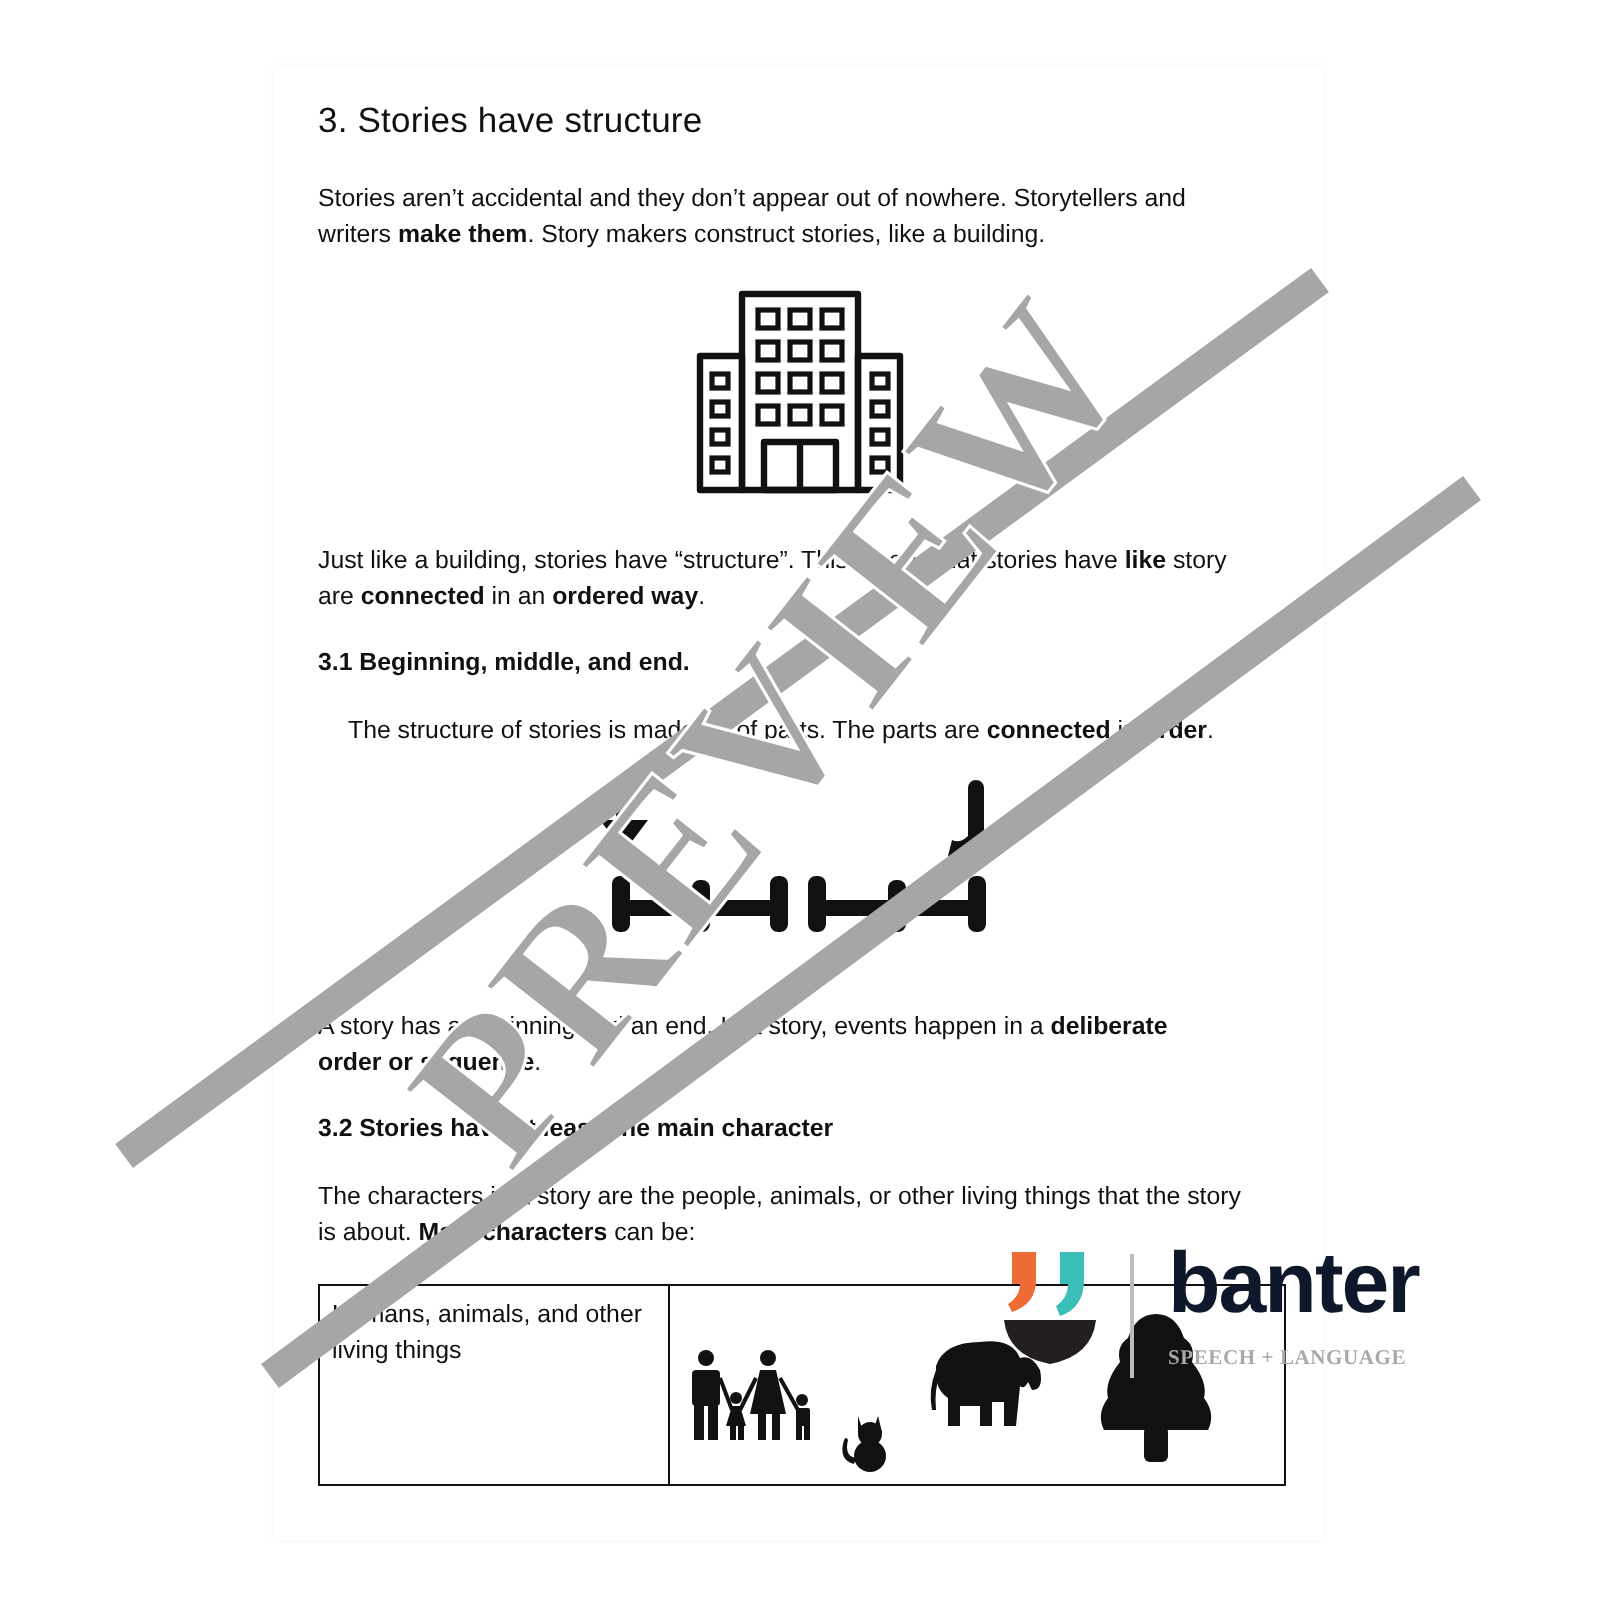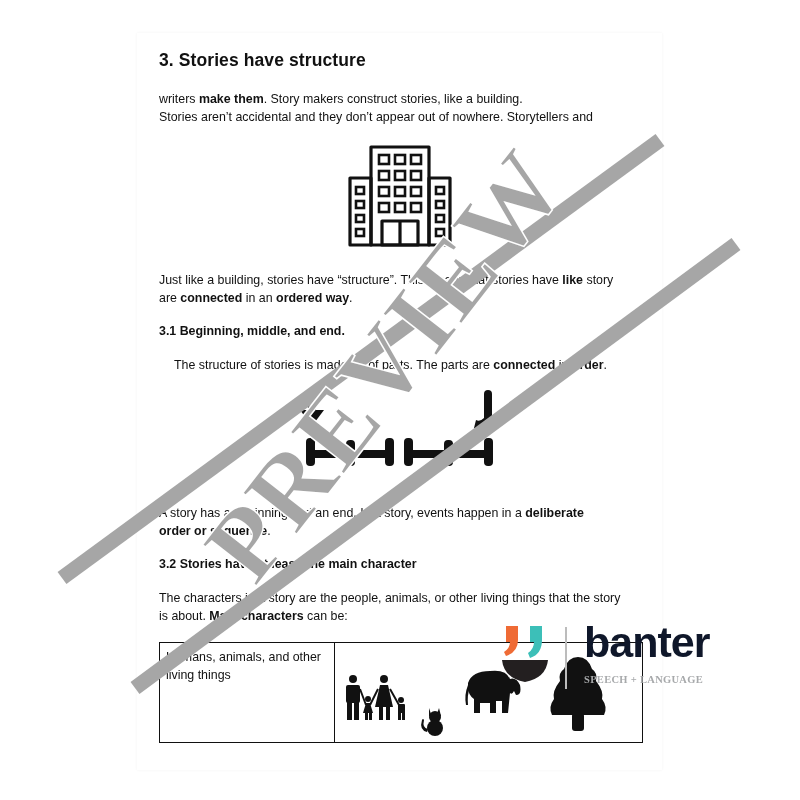--- a/index.html
+++ b/index.html
@@ -8,21 +8,21 @@
     background: #ffffff;
     font-family: "Liberation Sans", sans-serif;
     color: #111;
   }
   .page {
     position: absolute; left: 137px; top: 33px; width: 525px; height: 737px;
     background: #fff;
     box-shadow: 0 0 3px rgba(0,0,0,0.05);
   }
   .abs { position: absolute; }
-  .h1 { left: 159px; top: 50px; font-size: 17.5px; font-weight: bold; letter-spacing: 0.1px; }
+  .h1 { left: 159px; top: 50px; font-size: 17.5px; font-weight: normal; letter-spacing: 0.1px; }
   .p { font-size: 12.4px; line-height: 17.5px; width: 500px; }
   .h2 { font-size: 12.4px; font-weight: bold; text-align: center; }
   b { font-weight: bold; }
 
   .table {
     position: absolute; left: 159px; top: 642px; width: 484px; height: 101px;
     border: 1.5px solid #111; box-sizing: border-box;
   }
   .table .col-div { position: absolute; left: 174px; top: 0; bottom: 0; border-left: 1.5px solid #111; }
   .table .cell-text { position: absolute; left: 6px; top: 6px; width: 165px; font-size: 12.4px; line-height: 17.5px; }
@@ -35,22 +35,22 @@
   .logo .divider { position: absolute; left: 65px; top: 5px; width: 1.5px; height: 62px; background: #bcbcbc; }
 </style>
 </head>
 <body>
 
 <div class="page"></div>
 
 <div class="abs h1">3. Stories have structure</div>
 
 <div class="abs p" style="left:159px; top:91px;">
+  <div>Stories aren’t accidental and they don’t appear out of nowhere. Storytellers and</div>
   <div><span>writers </span><b>make them</b><span>. Story makers construct stories, like a building.</span></div>
-  <div>Stories aren’t accidental and they don’t appear out of nowhere. Storytellers and</div>
 </div>
 
 <svg class="abs" style="left:348px; top:145px;" width="104" height="102" viewBox="0 0 104 102">
   <g fill="none" stroke="#111" stroke-width="3.2" stroke-linejoin="round">
     <rect x="23" y="2" width="58" height="98"></rect>
     <rect x="2" y="33" width="21" height="67"></rect>
     <rect x="81" y="33" width="21" height="67"></rect>
     <rect x="34" y="76" width="36" height="24"></rect>
     <line x1="52" y1="76" x2="52" y2="100"></line>
   </g>

